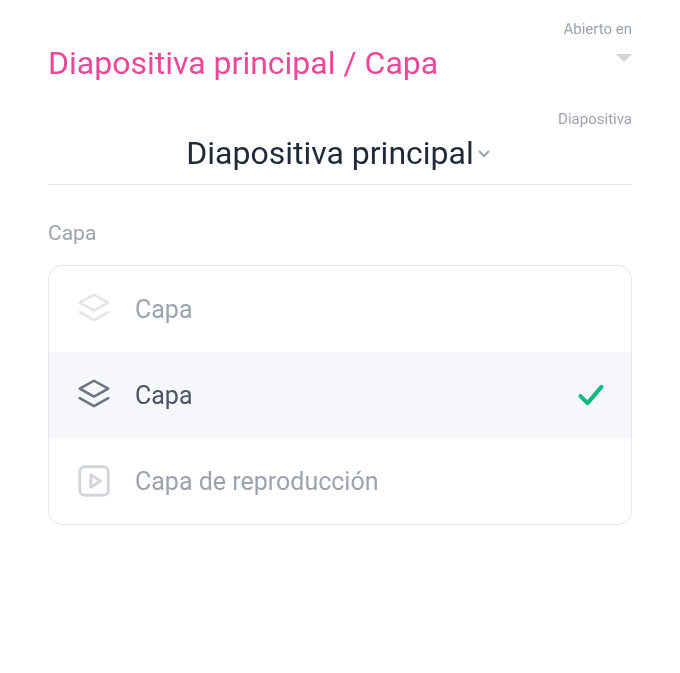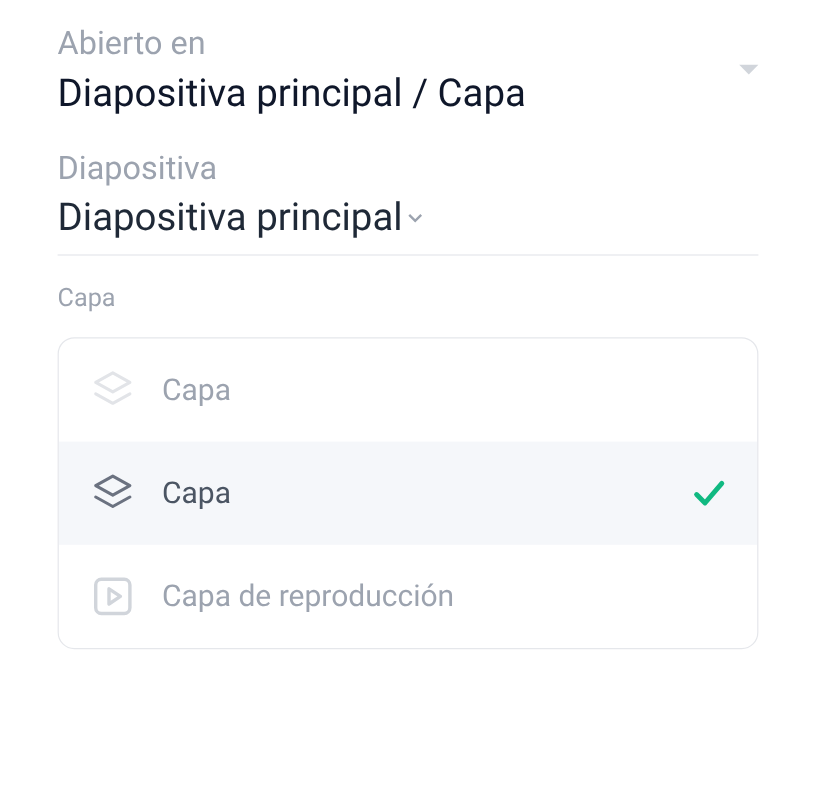--- a/index.html
+++ b/index.html
@@ -8,51 +8,52 @@
       box-sizing: border-box;
     }
     body {
       font-family: -apple-system, BlinkMacSystemFont, "Segoe UI", Roboto, Helvetica, Arial, sans-serif;
       background: #ffffff;
       width: 680px;
       height: 673px;
       padding: 20px 48px;
     }
     .section-label {
-      font-size: 27px;
+      font-size: 15px;
       color: #9ca3af;
       font-weight: 400;
       margin-bottom: 6px;
+      text-align: right;
     }
     .section-one {
       margin-bottom: 28px;
       position: relative;
     }
     .section-one-value {
       font-size: 32px;
-      color: #0f172a;
+      color: #ec4899;
       font-weight: 400;
     }
     .section-one-caret {
       position: absolute;
       right: 0;
       top: 34px;
       width: 0;
       height: 0;
       border-left: 8px solid transparent;
       border-right: 8px solid transparent;
       border-top: 8px solid #d1d5db;
     }
     .section-two {
-      margin-bottom: 24px;
+      margin-bottom: 36px;
     }
     .section-two-row {
       display: flex;
       align-items: center;
-      justify-content: flex-start;
+      justify-content: center;
       padding-bottom: 12px;
       border-bottom: 1px solid #e5e7eb;
     }
     .section-two-value {
       font-size: 32px;
       color: #1f2937;
       font-weight: 400;
     }
     .chevron-down {
       width: 20px;

